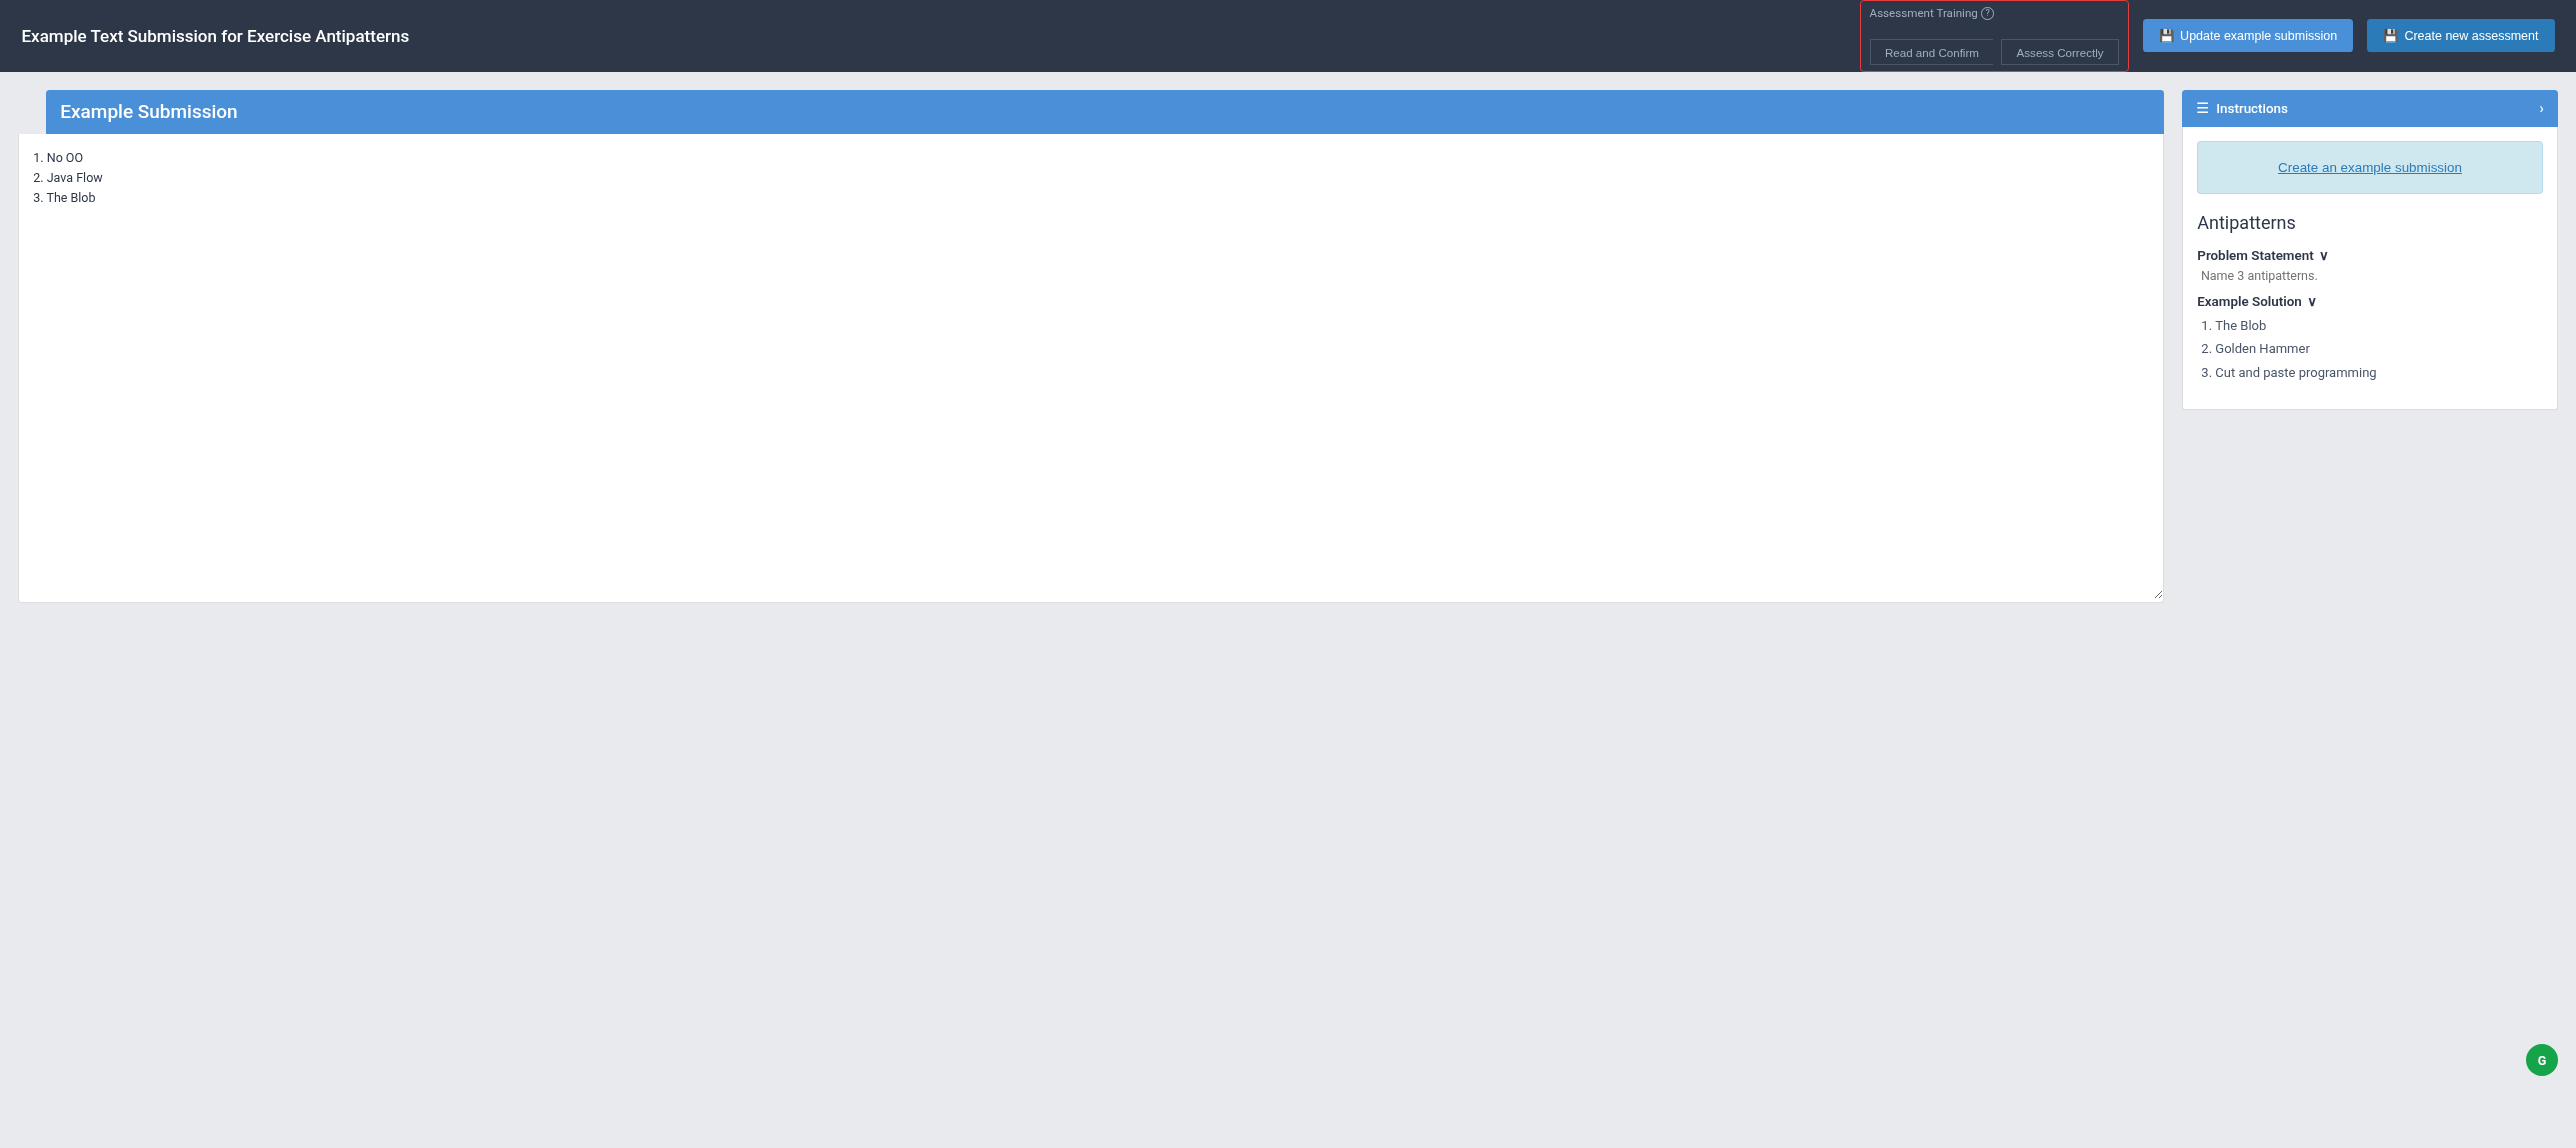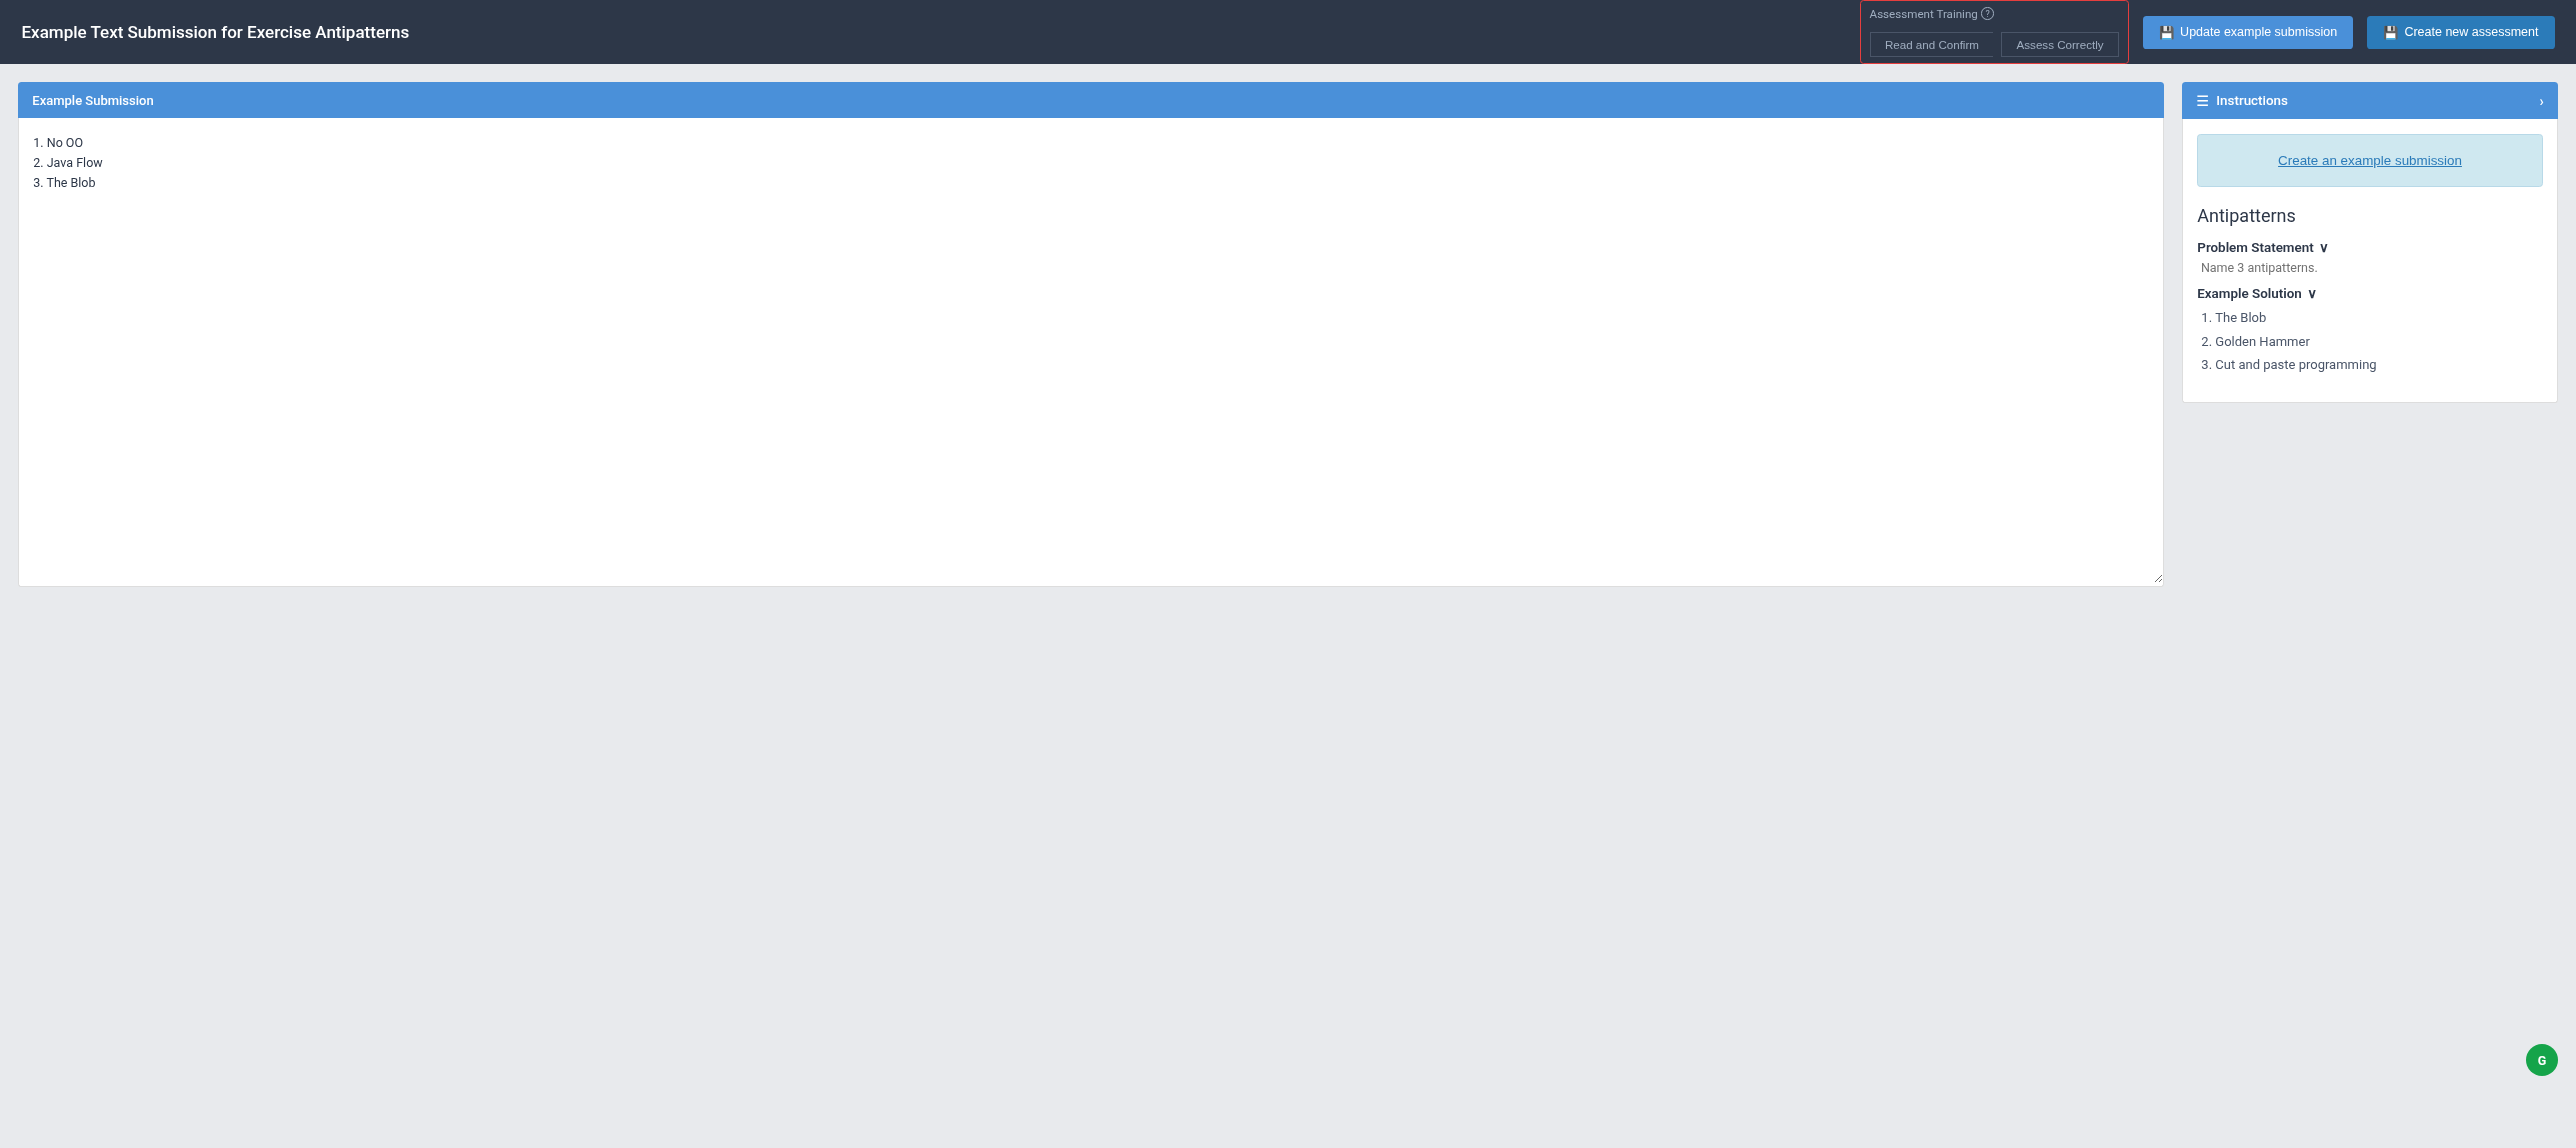--- a/index.html
+++ b/index.html
@@ -39,21 +39,21 @@
 
     .assessment-training-box {
       border: 1.8px solid #e53e3e;
       border-radius: 3.6px;
       padding: 5.4px 9px;
     }
 
     .assessment-training-label {
       color: #a0aec0;
       font-size: 11.6px;
-      margin-bottom: 11px;
+      margin-bottom: 19px;
       display: flex;
       align-items: center;
       gap: 3.6px;
     }
 
     .training-label-text {
       color: #a0aec0;
       font-size: 11.6px;
     }
 
@@ -126,23 +126,24 @@
     
     .left-panel {
       flex: 1;
       min-width: 0;
     }
 
     .panel-header {
       background-color: #4a90d9;
       color: white;
       padding: 10.7px 14.3px;
-      font-size: 13px;
+      font-size: 19px;
       font-weight: 500;
       border-radius: 3.6px 3.6px 0 0;
+      margin-left: 28px;
     }
 
     .panel-body {
       background: white;
       border: 0.9px solid #ddd;
       border-top: none;
       border-radius: 0 0 3.6px 3.6px;
     }
 
     .submission-textarea {

